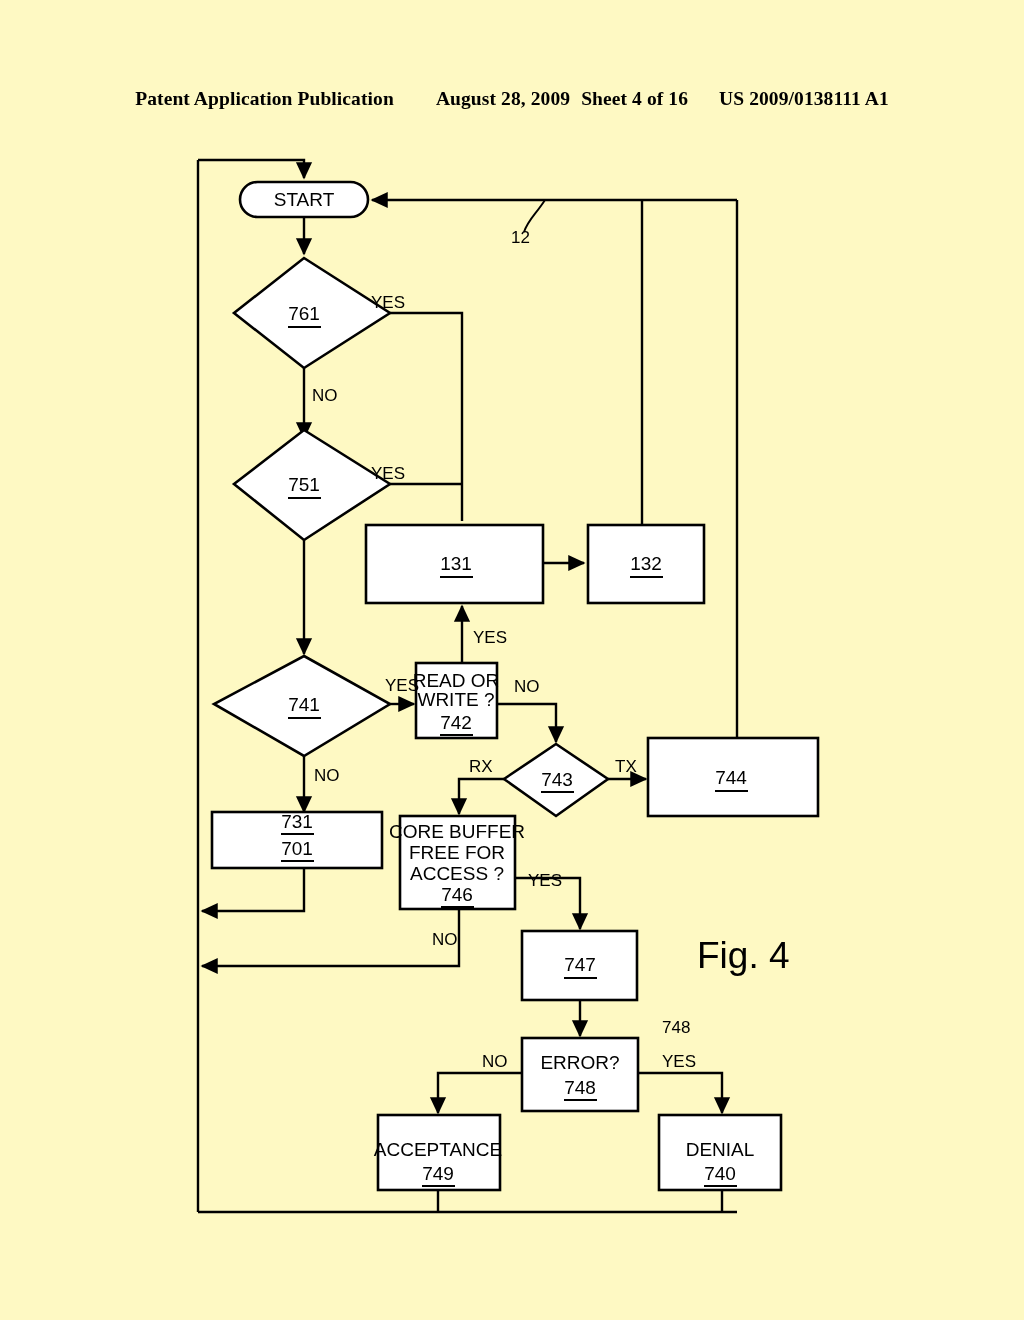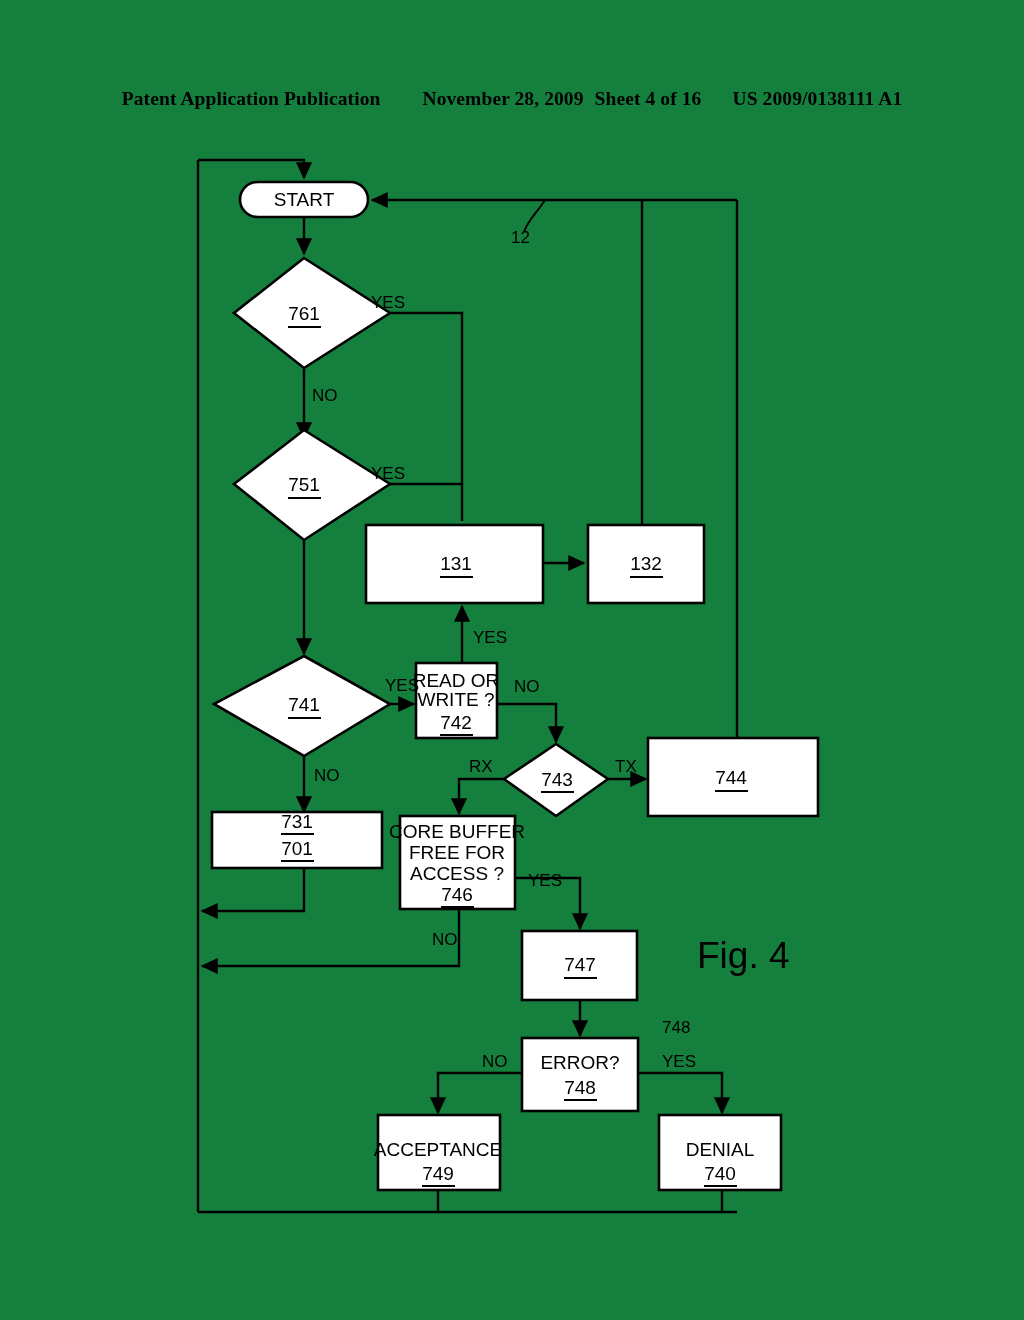--- a/index.html
+++ b/index.html
@@ -11,21 +11,21 @@
     width: 1024px;
     height: 1320px;
     position: relative;
     font-family: "Liberation Sans", sans-serif;
     overflow: hidden;
   }
   #page {
     position: relative;
     width: 1024px;
     height: 1320px;
-    background: #15803d;
+    background: #fef9c3;
   }
   .header {
     position: absolute;
     top: 88px;
     left: 0;
     width: 1024px;
     font-family: "Liberation Serif", serif;
     font-weight: bold;
     font-size: 19.5px;
     color: #000;
@@ -89,21 +89,21 @@
     fill: none;
   }
 </style>
 </head>
 <body>
 
 <div id="page">
 
   <div class="header">
     <span class="h-pub">Patent Application Publication</span>
-    <span class="h-date">November 28, 2009</span>
+    <span class="h-date">August 28, 2009</span>
     <span class="h-sheet">Sheet 4 of 16</span>
     <span class="h-num">US 2009/0138111 A1</span>
   </div>
 
   <svg id="figure" viewBox="0 0 1024 1320">
     <defs>
       <marker id="arrow" viewBox="0 0 12 12" refX="10.5" refY="6" markerWidth="7.5" markerHeight="7.5" orient="auto-start-reverse">
         <path d="M 0 0.6 L 11.5 6 L 0 11.4 z" fill="#000000"></path>
       </marker>
     </defs>

